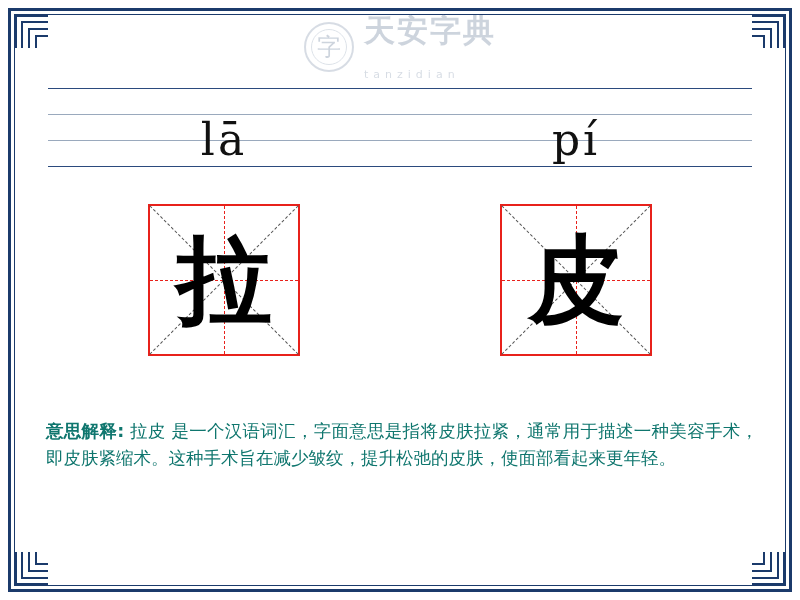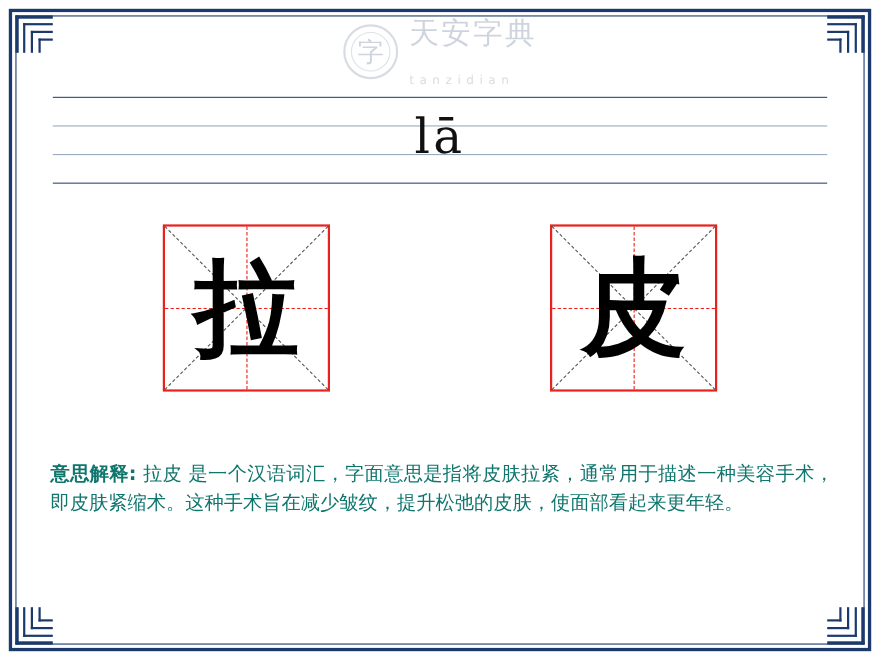--- a/index.html
+++ b/index.html
@@ -99,25 +99,25 @@
     border: 1px solid #8fa0b5;
     border-radius: 50%;
   }
   .brand-text {
     display: flex;
     flex-direction: column;
     align-items: flex-start;
     line-height: 1;
   }
   .brand-title {
-    font-size: 27px;
+    font-size: 31px;
     color: #5d7391;
     letter-spacing: 2px;
     font-family: "DejaVu Sans", sans-serif;
-    font-weight: normal;
+    font-weight: bold;
   }
   .brand-sub {
     font-size: 11px;
     color: #7d8fa8;
     letter-spacing: 5px;
     margin-top: 23px;
     font-family: "DejaVu Sans", sans-serif;
   }
 
   
@@ -138,20 +138,21 @@
   .staff .l1 { top: 26px; border-top: 1px solid #9aa9bd; }
   .staff .l2 { top: 52px; border-top: 1px solid #9aa9bd; }
   .staff .l3 { top: 78px; }
   .pinyin-row {
     position: absolute;
     left: 0;
     top: 0;
     width: 704px;
     height: 80px;
     display: flex;
+    align-items: flex-end;
   }
   .pinyin-cell {
     flex: 1 1 0;
     display: flex;
     align-items: center;
     justify-content: center;
     font-family: "DejaVu Serif", serif;
     font-size: 44px;
     color: #111111;
     letter-spacing: 3px;
@@ -306,20 +307,21 @@
     </div>
   </div>
 
   <div class="staff">
     <div class="line l0"></div>
     <div class="line l1"></div>
     <div class="line l2"></div>
     <div class="line l3"></div>
     <div class="pinyin-row">
       <div class="pinyin-cell">lā</div>
+      <div class="pinyin-cell">pí</div>
     </div>
   </div>
 
   <div class="chars">
     <div class="char-cell">
       <div class="tian-grid">
         <div class="d">
           <div class="diag1"></div>
           <div class="diag2"></div>
           <div class="hline"></div>

